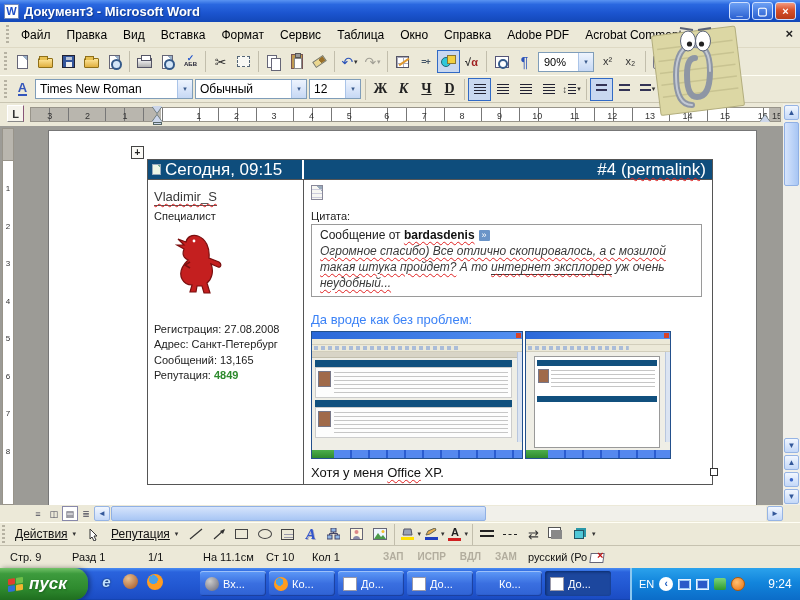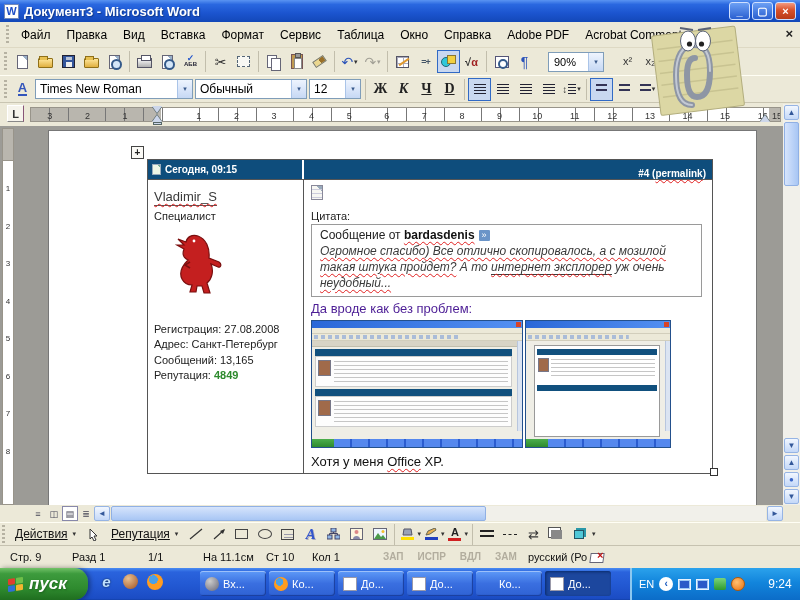--- a/index.html
+++ b/index.html
@@ -73,21 +73,21 @@
   .i-tblpen::after{content:"";position:absolute;left:1px;top:4px;width:12px;height:2px;background:#e09a30;transform:rotate(-35deg)}
   .i-cells{font-size:9px;color:#456;font-weight:bold;letter-spacing:-1px}
   .i-draw{width:15px;height:13px;position:relative}
   .i-draw::before{content:"";position:absolute;left:0;top:2px;width:8px;height:8px;border-radius:50%;background:#30c8d8;border:1px solid #267}
   .i-draw::after{content:"";position:absolute;right:0;top:0;width:7px;height:7px;background:#f2d040;border:1px solid #873}
   .i-eq{font-size:11px;font-weight:bold;color:#333}
   .i-eq i{color:#a02020;font-style:normal}
   .i-docmap{width:14px;height:12px;border:1px solid #557;background:#fff;position:relative}
   .i-docmap::after{content:"";position:absolute;left:2px;top:2px;width:6px;height:6px;border:2px solid #345a8a;border-radius:50%}
   .zoombox{width:56px;height:20px;background:#fff;border:1px solid #7f9db9;font-size:11px;
-    display:flex;align-items:center;padding-left:5px;margin:0 12px}
+    display:flex;align-items:center;padding-left:5px;margin:0 2px}
   .combo{height:20px;background:#fff;border:1px solid #7f9db9;font-size:12px;display:flex;
     align-items:center;padding-left:4px;margin:0 1px;flex:none;white-space:nowrap;overflow:hidden}
   .combo .arrow,.zoombox .arrow{margin-left:auto;width:15px;height:100%;flex:none;
     background:linear-gradient(#eef4fe,#c6d8f4);border-left:1px solid #aac4e8;
     display:flex;align-items:center;justify-content:center;font-size:7px;color:#3a5a8c}
   .w-style{width:112px}.w-font{width:158px}.w-size{width:52px}
   .styles-ico{font-weight:bold;color:#3355bb;font-size:13px;border-bottom:2px solid #3355bb;line-height:12px}
   .fl{font-family:"Liberation Serif",serif;font-size:14px;font-weight:bold;color:#222;line-height:1}
   .fl.i{font-style:italic}.fl.u{text-decoration:underline}
   .alines{width:12px;height:11px;
@@ -124,21 +124,21 @@
   .vruler{position:absolute;left:2px;top:2px;width:12px;height:377px;background:#fff;border:1px solid #98948a}
   .vruler .gtop{height:32px;background:#b9b6ae;border-bottom:1px solid #98948a}
   .vnums{position:absolute;left:0;top:41px;width:100%;display:flex;flex-direction:column}
   .vslot{height:37.5px;display:flex;align-items:center;justify-content:center;font-size:8px;color:#333}
   .page{position:absolute;left:48px;top:4px;width:709px;height:375px;background:#fff;
     border:1px solid #777;border-bottom:none}
   .movehandle{position:absolute;left:82px;top:15px;width:13px;height:13px;border:1px solid #444;
     background:#fbfaf6;display:flex;align-items:center;justify-content:center;
     font-size:10px;font-weight:bold;color:#222;line-height:1}
   .ftable{position:absolute;left:98px;top:28px;width:566px;border:1px solid #555;background:#fff}
-  .fhead{height:19px;background:#0e4d7c;display:flex;color:#fff;font-size:10px;font-weight:bold;align-items:flex-end}
+  .fhead{height:19px;background:#0e4d7c;display:flex;color:#fff;font-size:17px;font-weight:normal;align-items:center}
   .hleft{width:156px;height:100%;display:flex;align-items:center;gap:4px;padding-left:4px;border-right:2px solid #fff}
   .hright{flex:1;text-align:right;padding-right:6px}
   .docico{width:9px;height:11px;background:linear-gradient(225deg,#7a9 0 2px,#eef6e6 2px);border:1px solid #9ab}
   .fbody{display:flex;min-height:283px;border-top:1px solid #555}
   .fleft{width:156px;border-right:1px solid #555;padding:9px 6px;font-size:11px;color:#222;flex:none}
   .fright{flex:1;padding:5px 7px 4px;font-size:12px;color:#222}
   .sq{text-decoration:underline wavy #e02020 1px;text-underline-offset:2px}
   .uname{font-size:13px;color:#3a3a3a;border-bottom:1px solid #555;display:inline-block;padding-bottom:1px}
   .utitle{margin-top:4px;font-size:11px}
   .dino{margin:10px 0 0 10px}
@@ -148,21 +148,21 @@
   .paper-icon{width:12px;height:15px;border:1px solid #889;
     background:repeating-linear-gradient(180deg,transparent 0 3px,#ccd 3px 4px),
                linear-gradient(225deg,#9ab 0 4px,#f7f7f3 4px)}
   .qlabel{margin-top:10px;font-size:11px}
   .qbox{margin-top:2px;margin-right:3px;border:1px solid #9a9a9a;padding:3px 8px 5px;font-size:12px}
   .qauthor{font-weight:bold;color:#111}
   .qarrow{display:inline-block;width:11px;height:11px;background:#6a94c8;color:#fff;font-size:9px;
     line-height:11px;text-align:center;border-radius:1px;margin-left:4px;vertical-align:middle}
   .qtext{font-style:italic;color:#3a3a3a;margin-top:2px;line-height:1.32}
   .qlink{border-bottom:1px solid #3a3a3a}
-  .reply{font-size:13px;margin-top:4px;color:#4c1d95}
+  .reply{font-size:13px;margin-top:15px;color:#3b82f6}
   .shots{display:flex;gap:2px;margin-top:4px}
   .closing{font-size:13px;margin-top:6px;color:#111}
   .resize-h{position:absolute;left:661px;top:337px;width:8px;height:8px;border:1px solid #333;background:#fff}
 
   
   .mw{height:128px;border:1px solid #23508c;background:#fff;position:relative;overflow:hidden;
     display:flex;flex-direction:column;flex:none}
   .mw1{width:212px}.mw2{width:146px}
   .mwt{height:7px;background:linear-gradient(90deg,#2a68d8,#5390f2);position:relative;flex:none}
   .mwt::after{content:"";position:absolute;right:1px;top:1px;width:5px;height:5px;background:#d84428}

